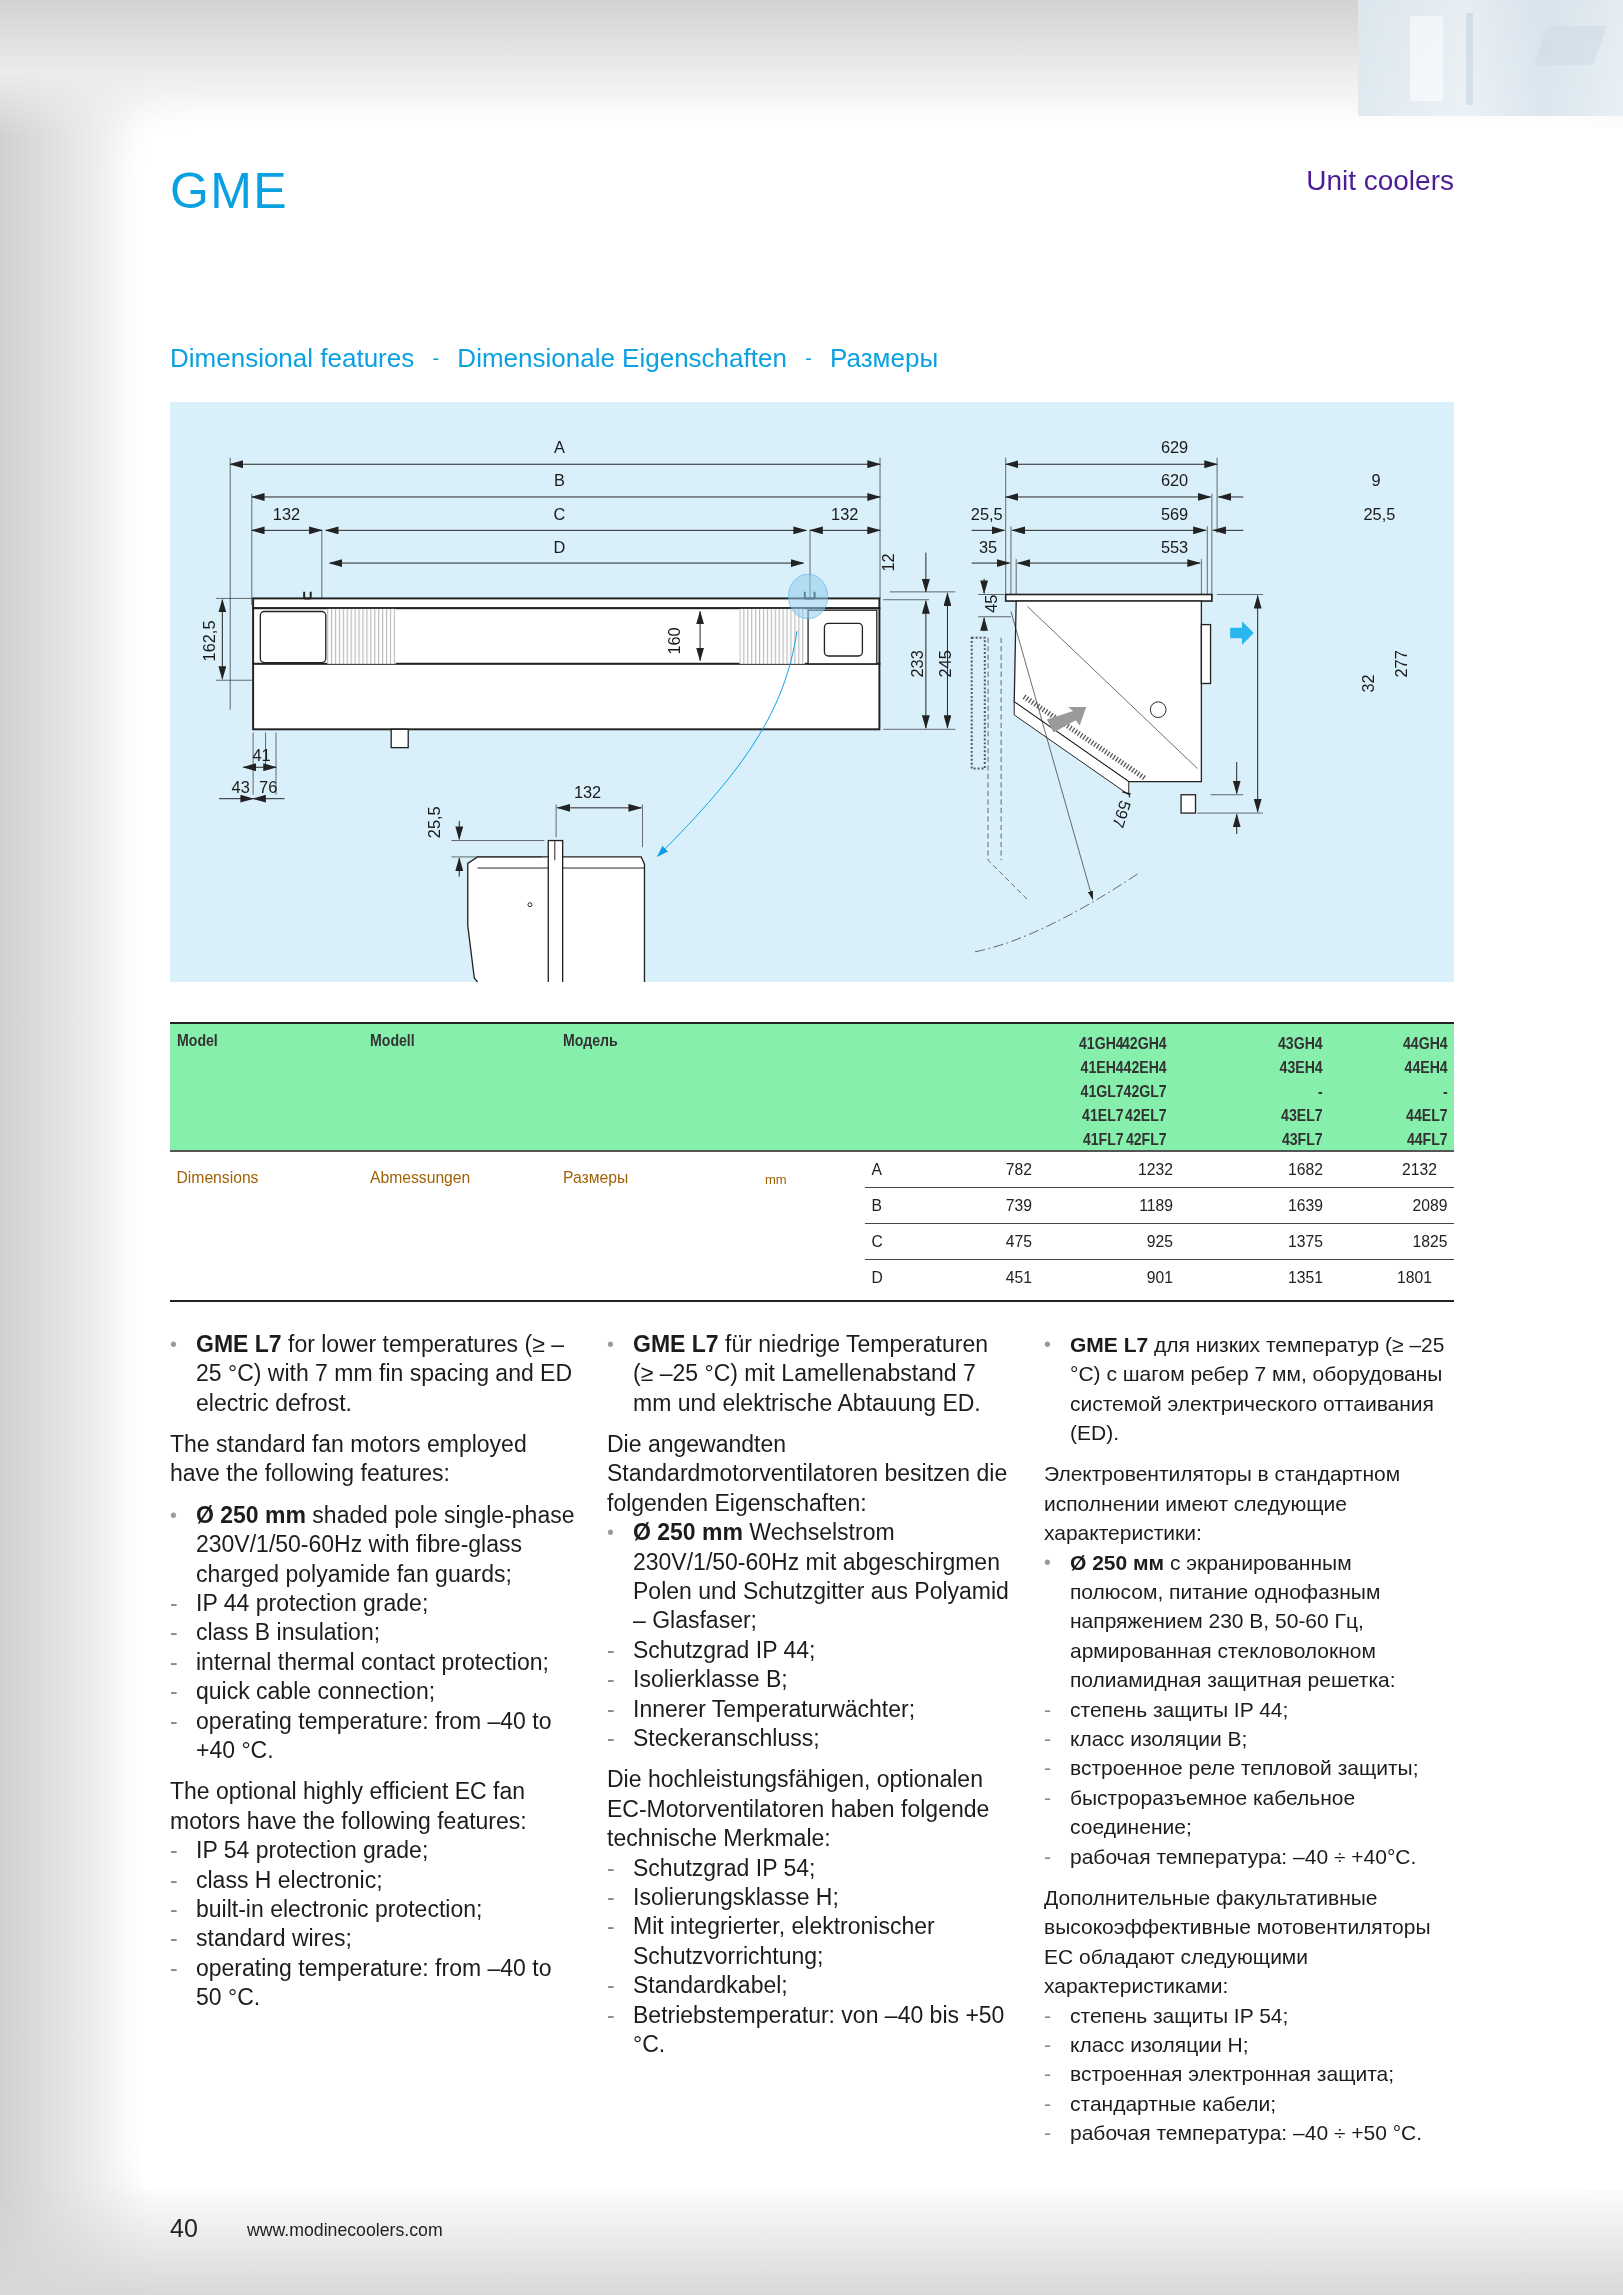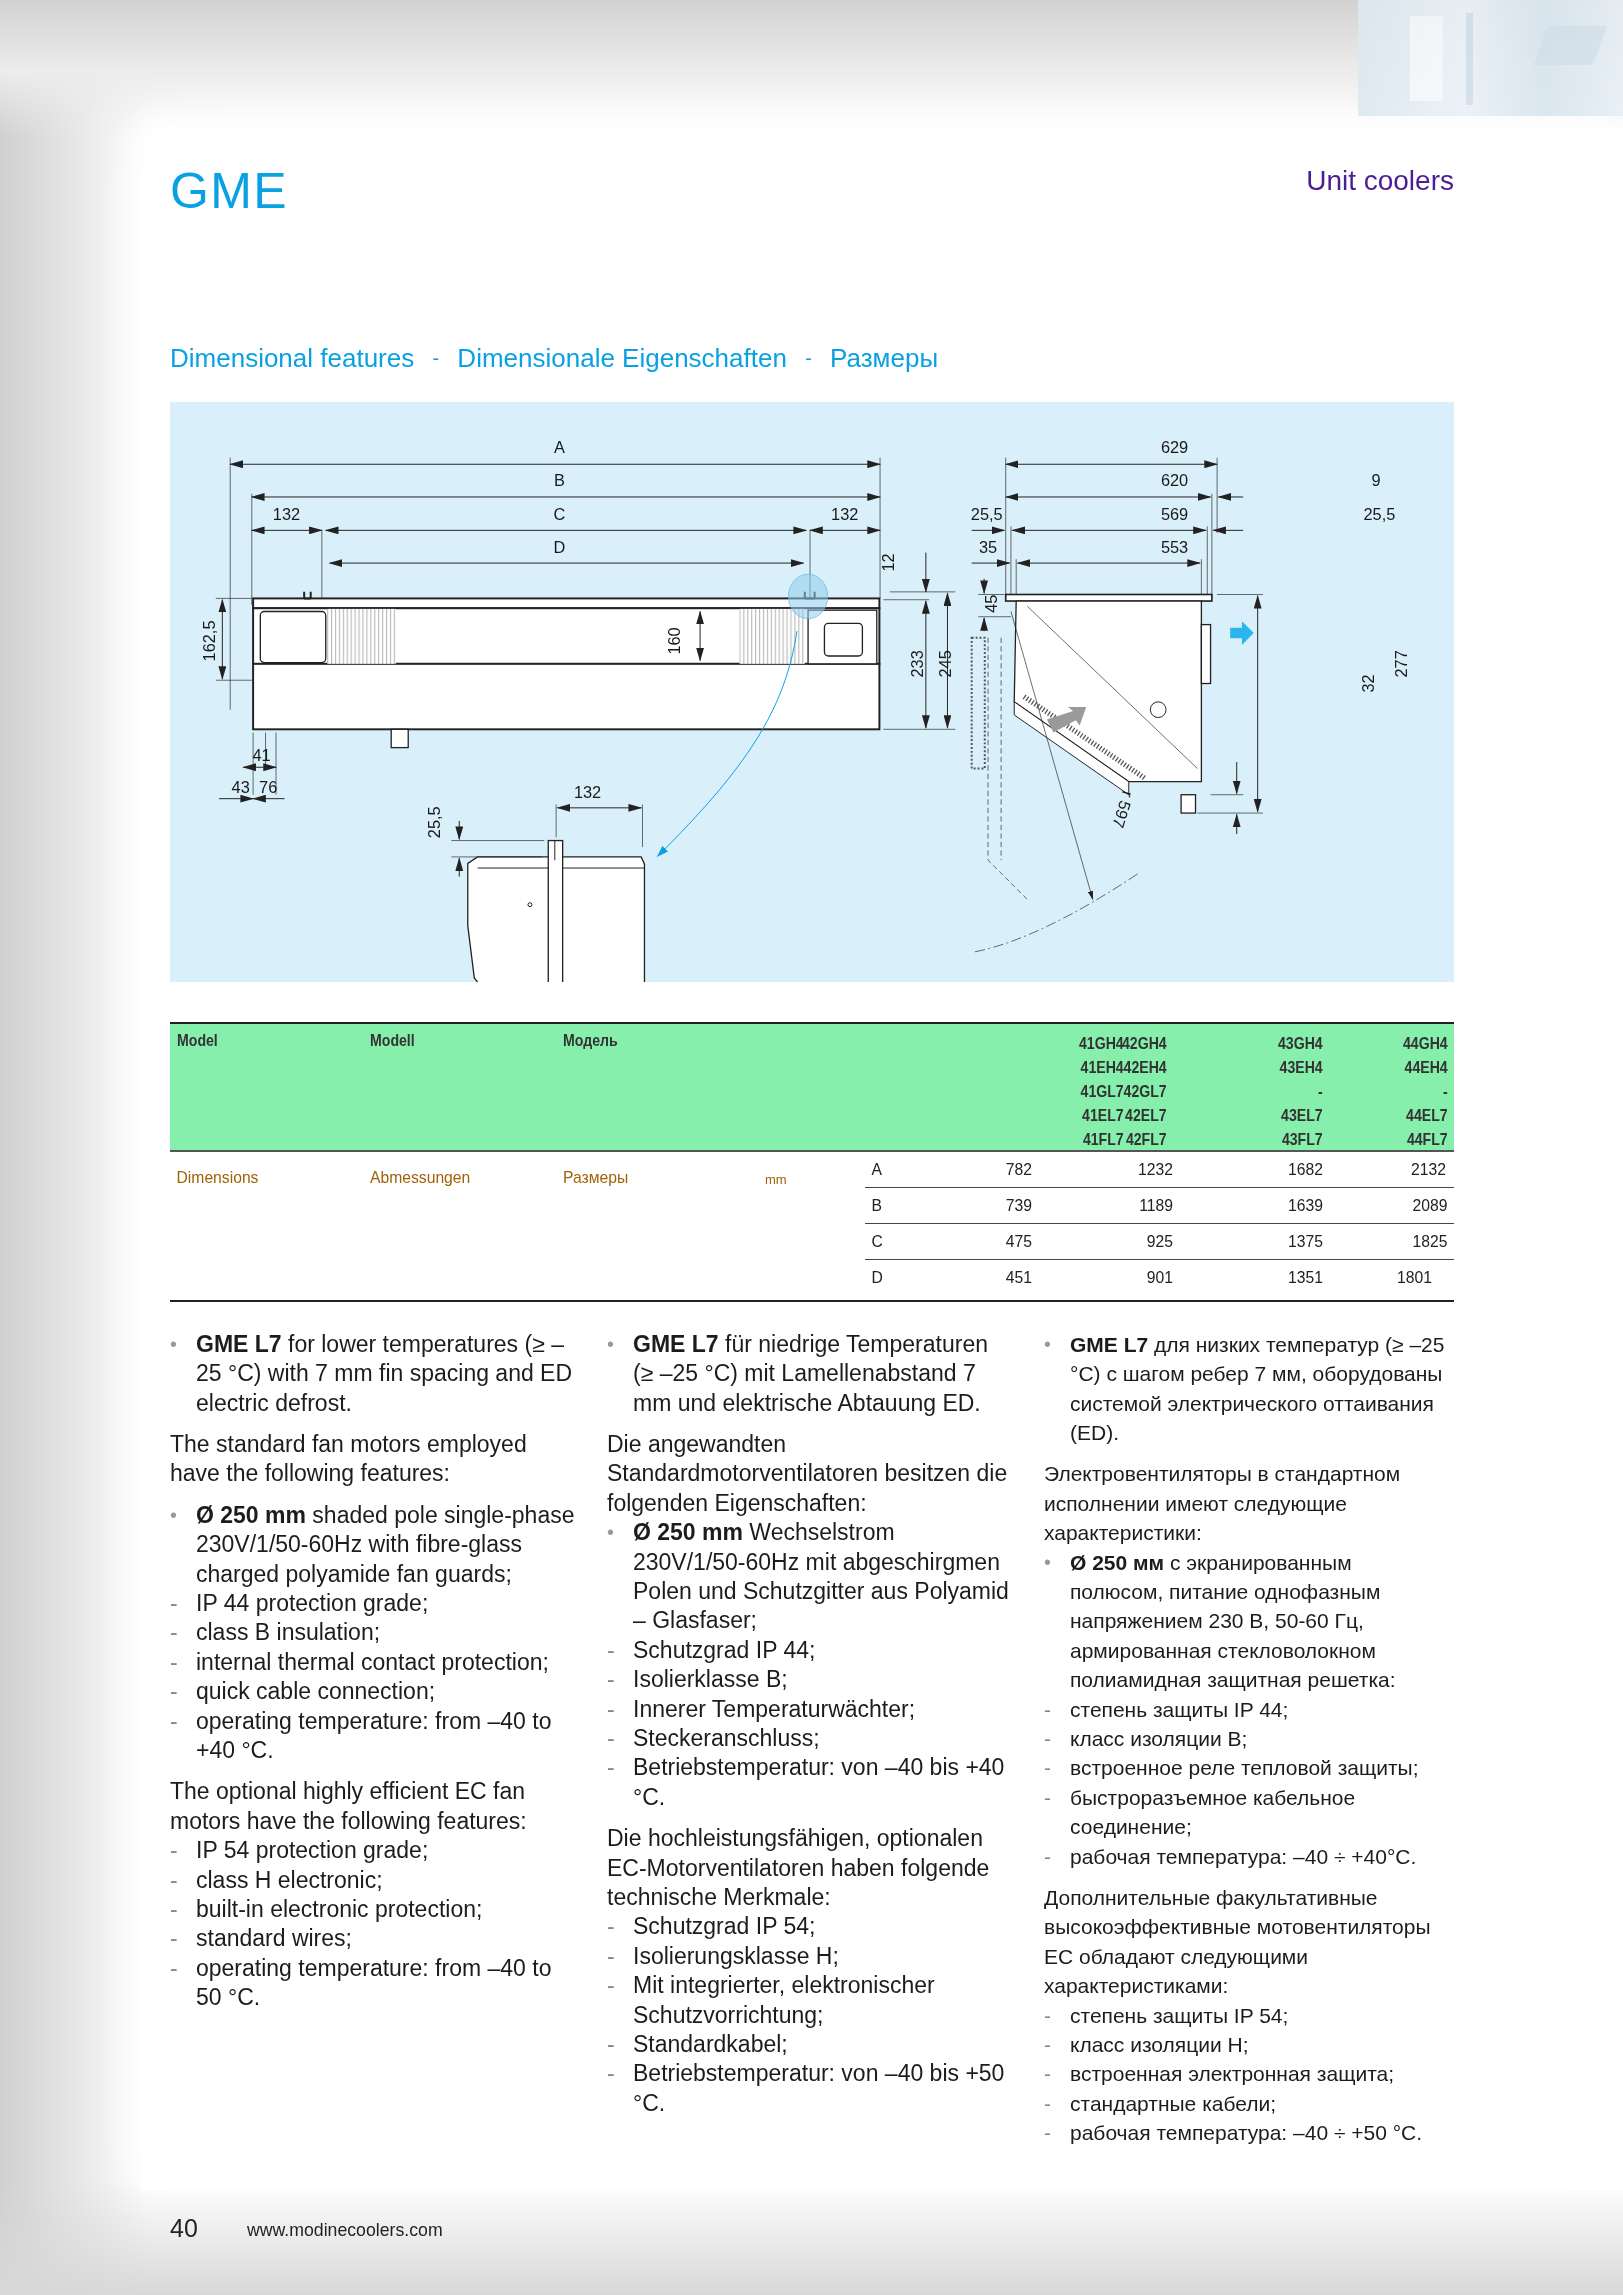--- a/index.html
+++ b/index.html
@@ -296,21 +296,21 @@
     <span class="tb-label" style="left:6.5px">Dimensions</span>
     <span class="tb-label" style="left:200px">Abmessungen</span>
     <span class="tb-label" style="left:393px">Размеры</span>
     <span class="tb-label" style="left:595px;font-size:13px;top:19.6px">mm</span>
 
     <div class="dim-row" style="top:0">
       <span class="dim-letter">A</span>
       <span style="right:422px">782</span>
       <span style="right:281px">1232</span>
       <span style="right:131px">1682</span>
-      <span style="right:8px">2132</span>
+      <span style="right:17px">2132</span>
     </div>
     <div class="dim-row" style="top:36px">
       <span class="dim-letter">B</span>
       <span style="right:422px">739</span>
       <span style="right:281px">1189</span>
       <span style="right:131px">1639</span>
       <span style="right:6.5px">2089</span>
     </div>
     <div class="dim-row" style="top:72px">
       <span class="dim-letter">C</span>
@@ -356,21 +356,20 @@
   <ul>
       <li class="bullet"><b>GME L7</b><span> für niedrige Temperaturen (≥ –25 °C) mit Lamellenabstand 7 mm und elektrische Abtauung ED.</span></li>
     </ul>
   <p style="margin-bottom:0">Die angewandten Standardmotorventilatoren besitzen die folgenden Eigenschaften:</p>
   <ul>
     <li class="bullet"><b>Ø 250 mm</b><span> Wechselstrom 230V/1/50-60Hz mit abgeschirgmen Polen und Schutzgitter aus Polyamid – Glasfaser;</span></li>
     <li class="dash">Schutzgrad IP 44;</li>
     <li class="dash">Isolierklasse B;</li>
     <li class="dash">Innerer Temperaturwächter;</li>
     <li class="dash">Steckeranschluss;</li>
-    <li class="dash">Betriebstemperatur: von –40 bis +40 °C.</li>
   </ul>
   <p style="margin-bottom:0">Die hochleistungsfähigen, optionalen EC-Motorventilatoren haben folgende technische Merkmale:</p>
   <ul>
     <li class="dash">Schutzgrad IP 54;</li>
     <li class="dash">Isolierungsklasse H;</li>
     <li class="dash">Mit integrierter, elektronischer Schutzvorrichtung;</li>
     <li class="dash">Standardkabel;</li>
     <li class="dash">Betriebstemperatur: von –40 bis +50 °C.</li>
   </ul>
 </div>

